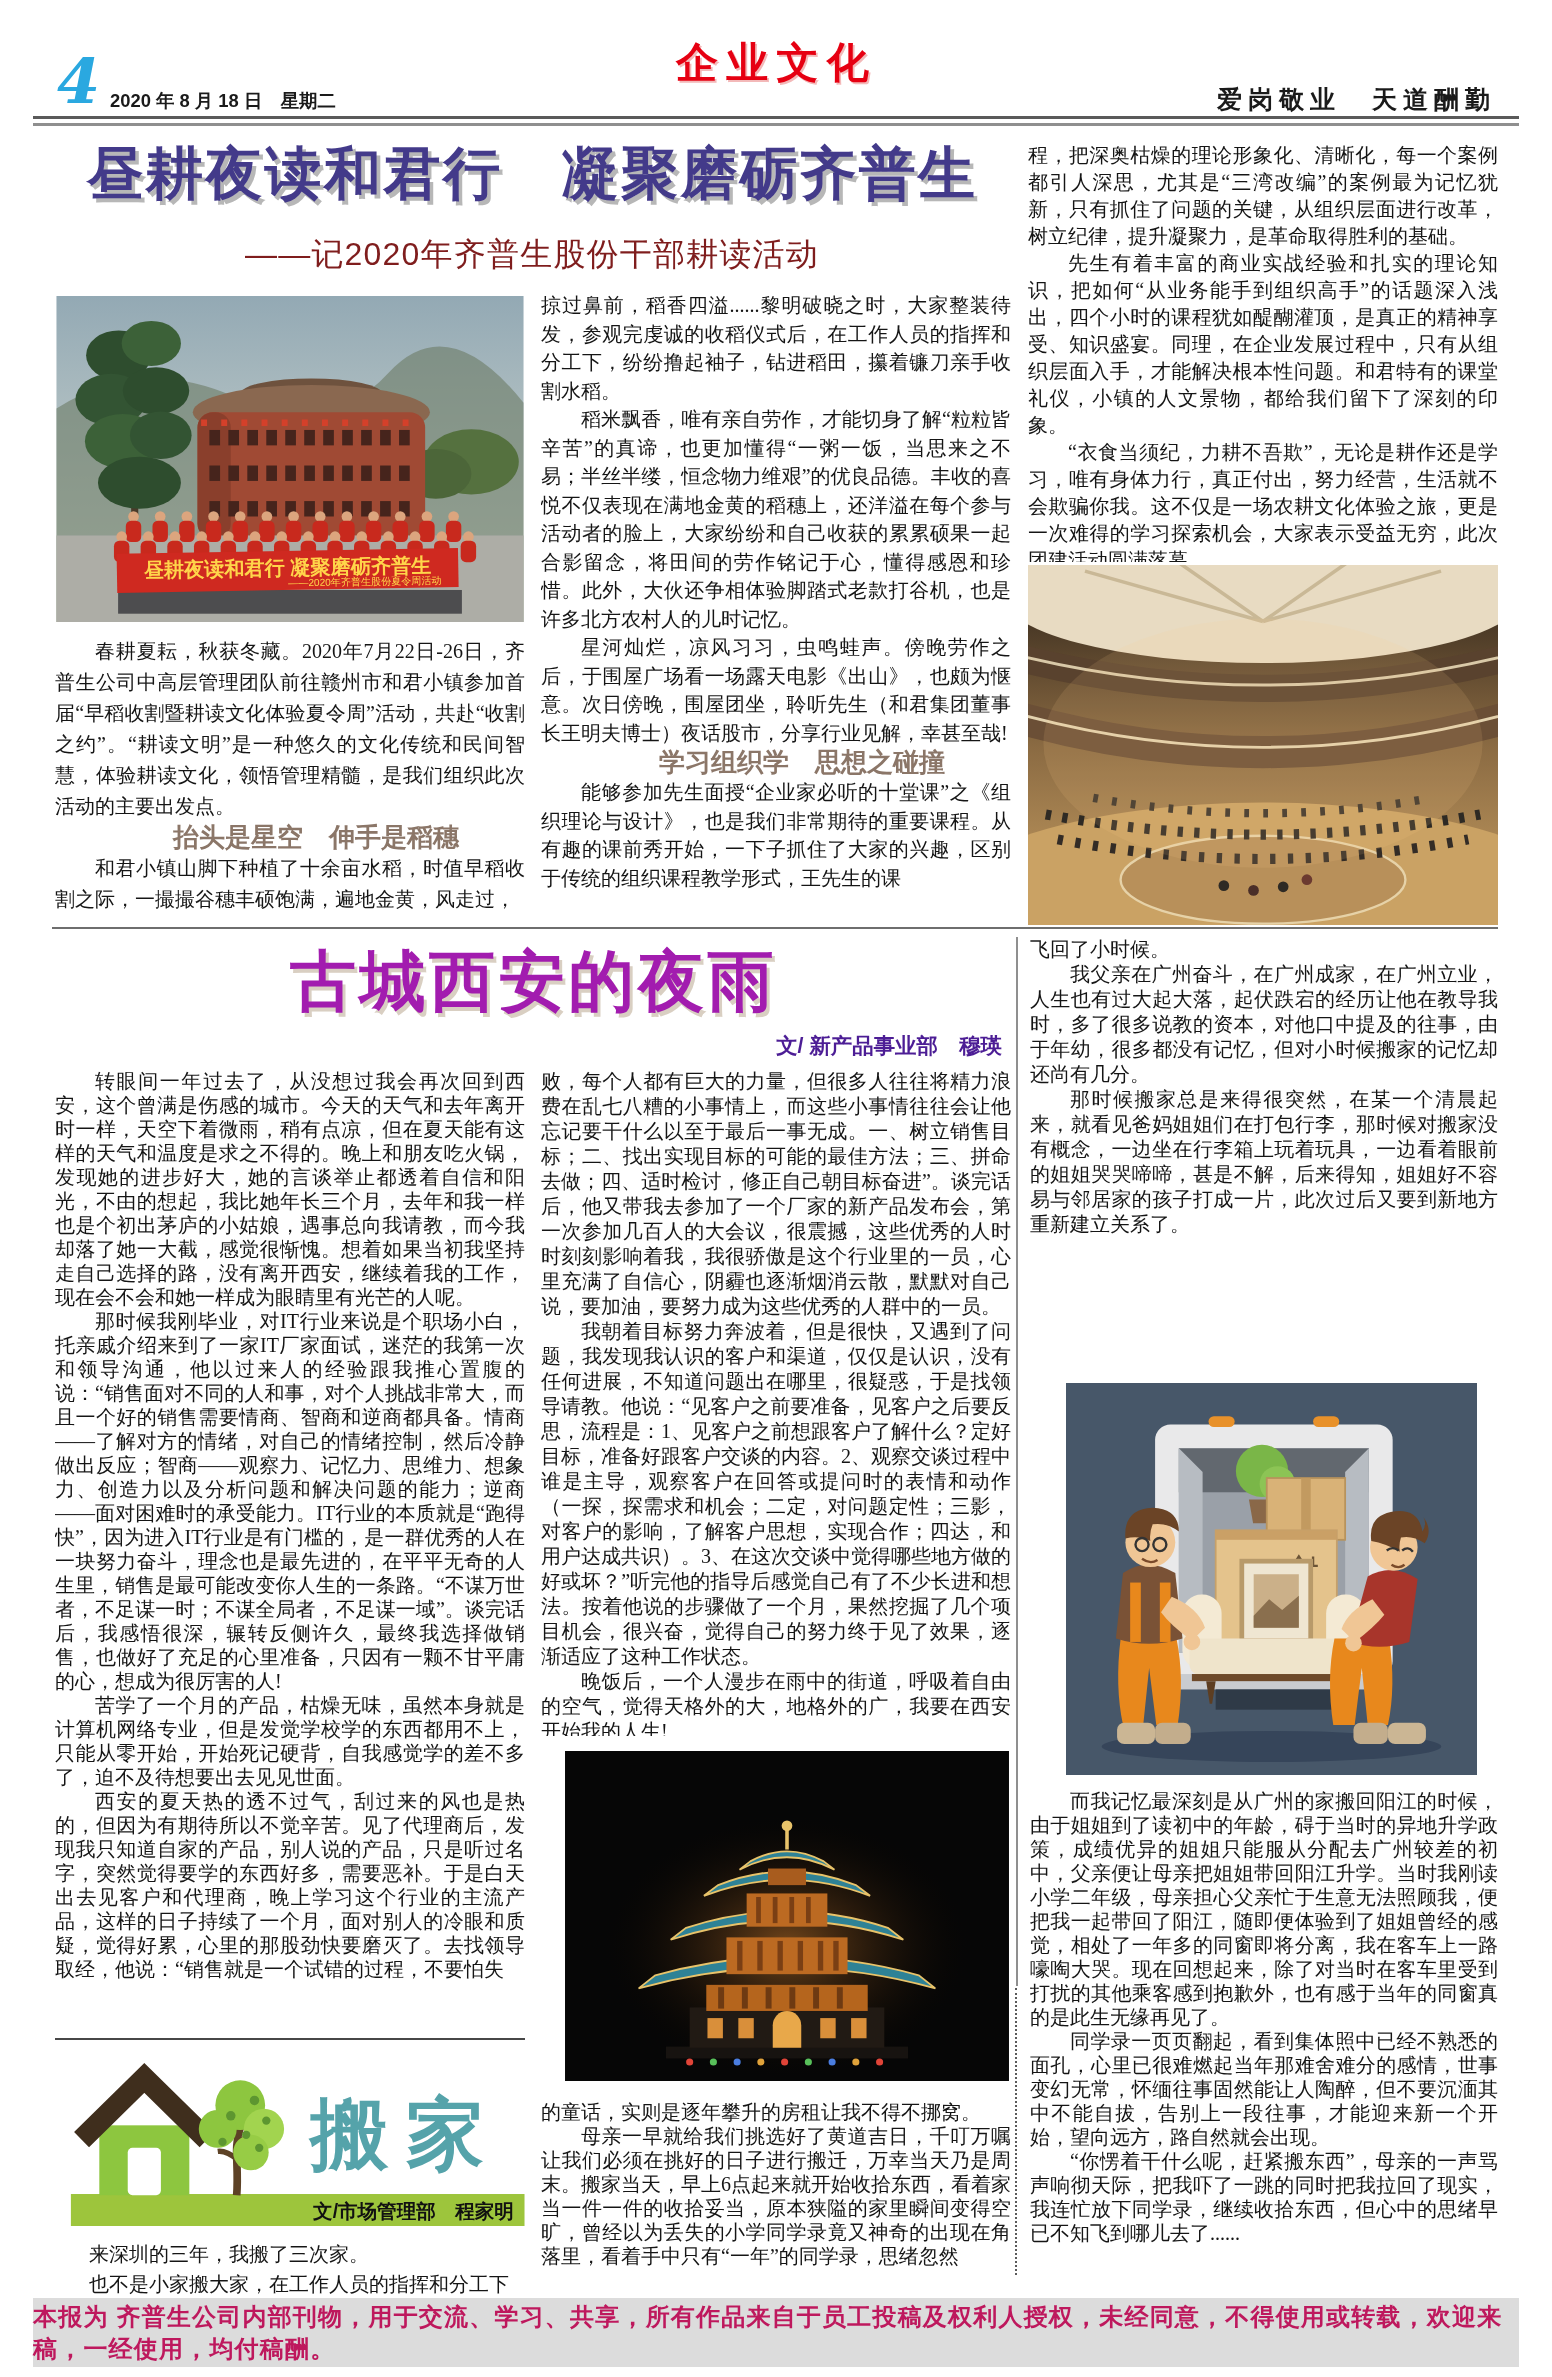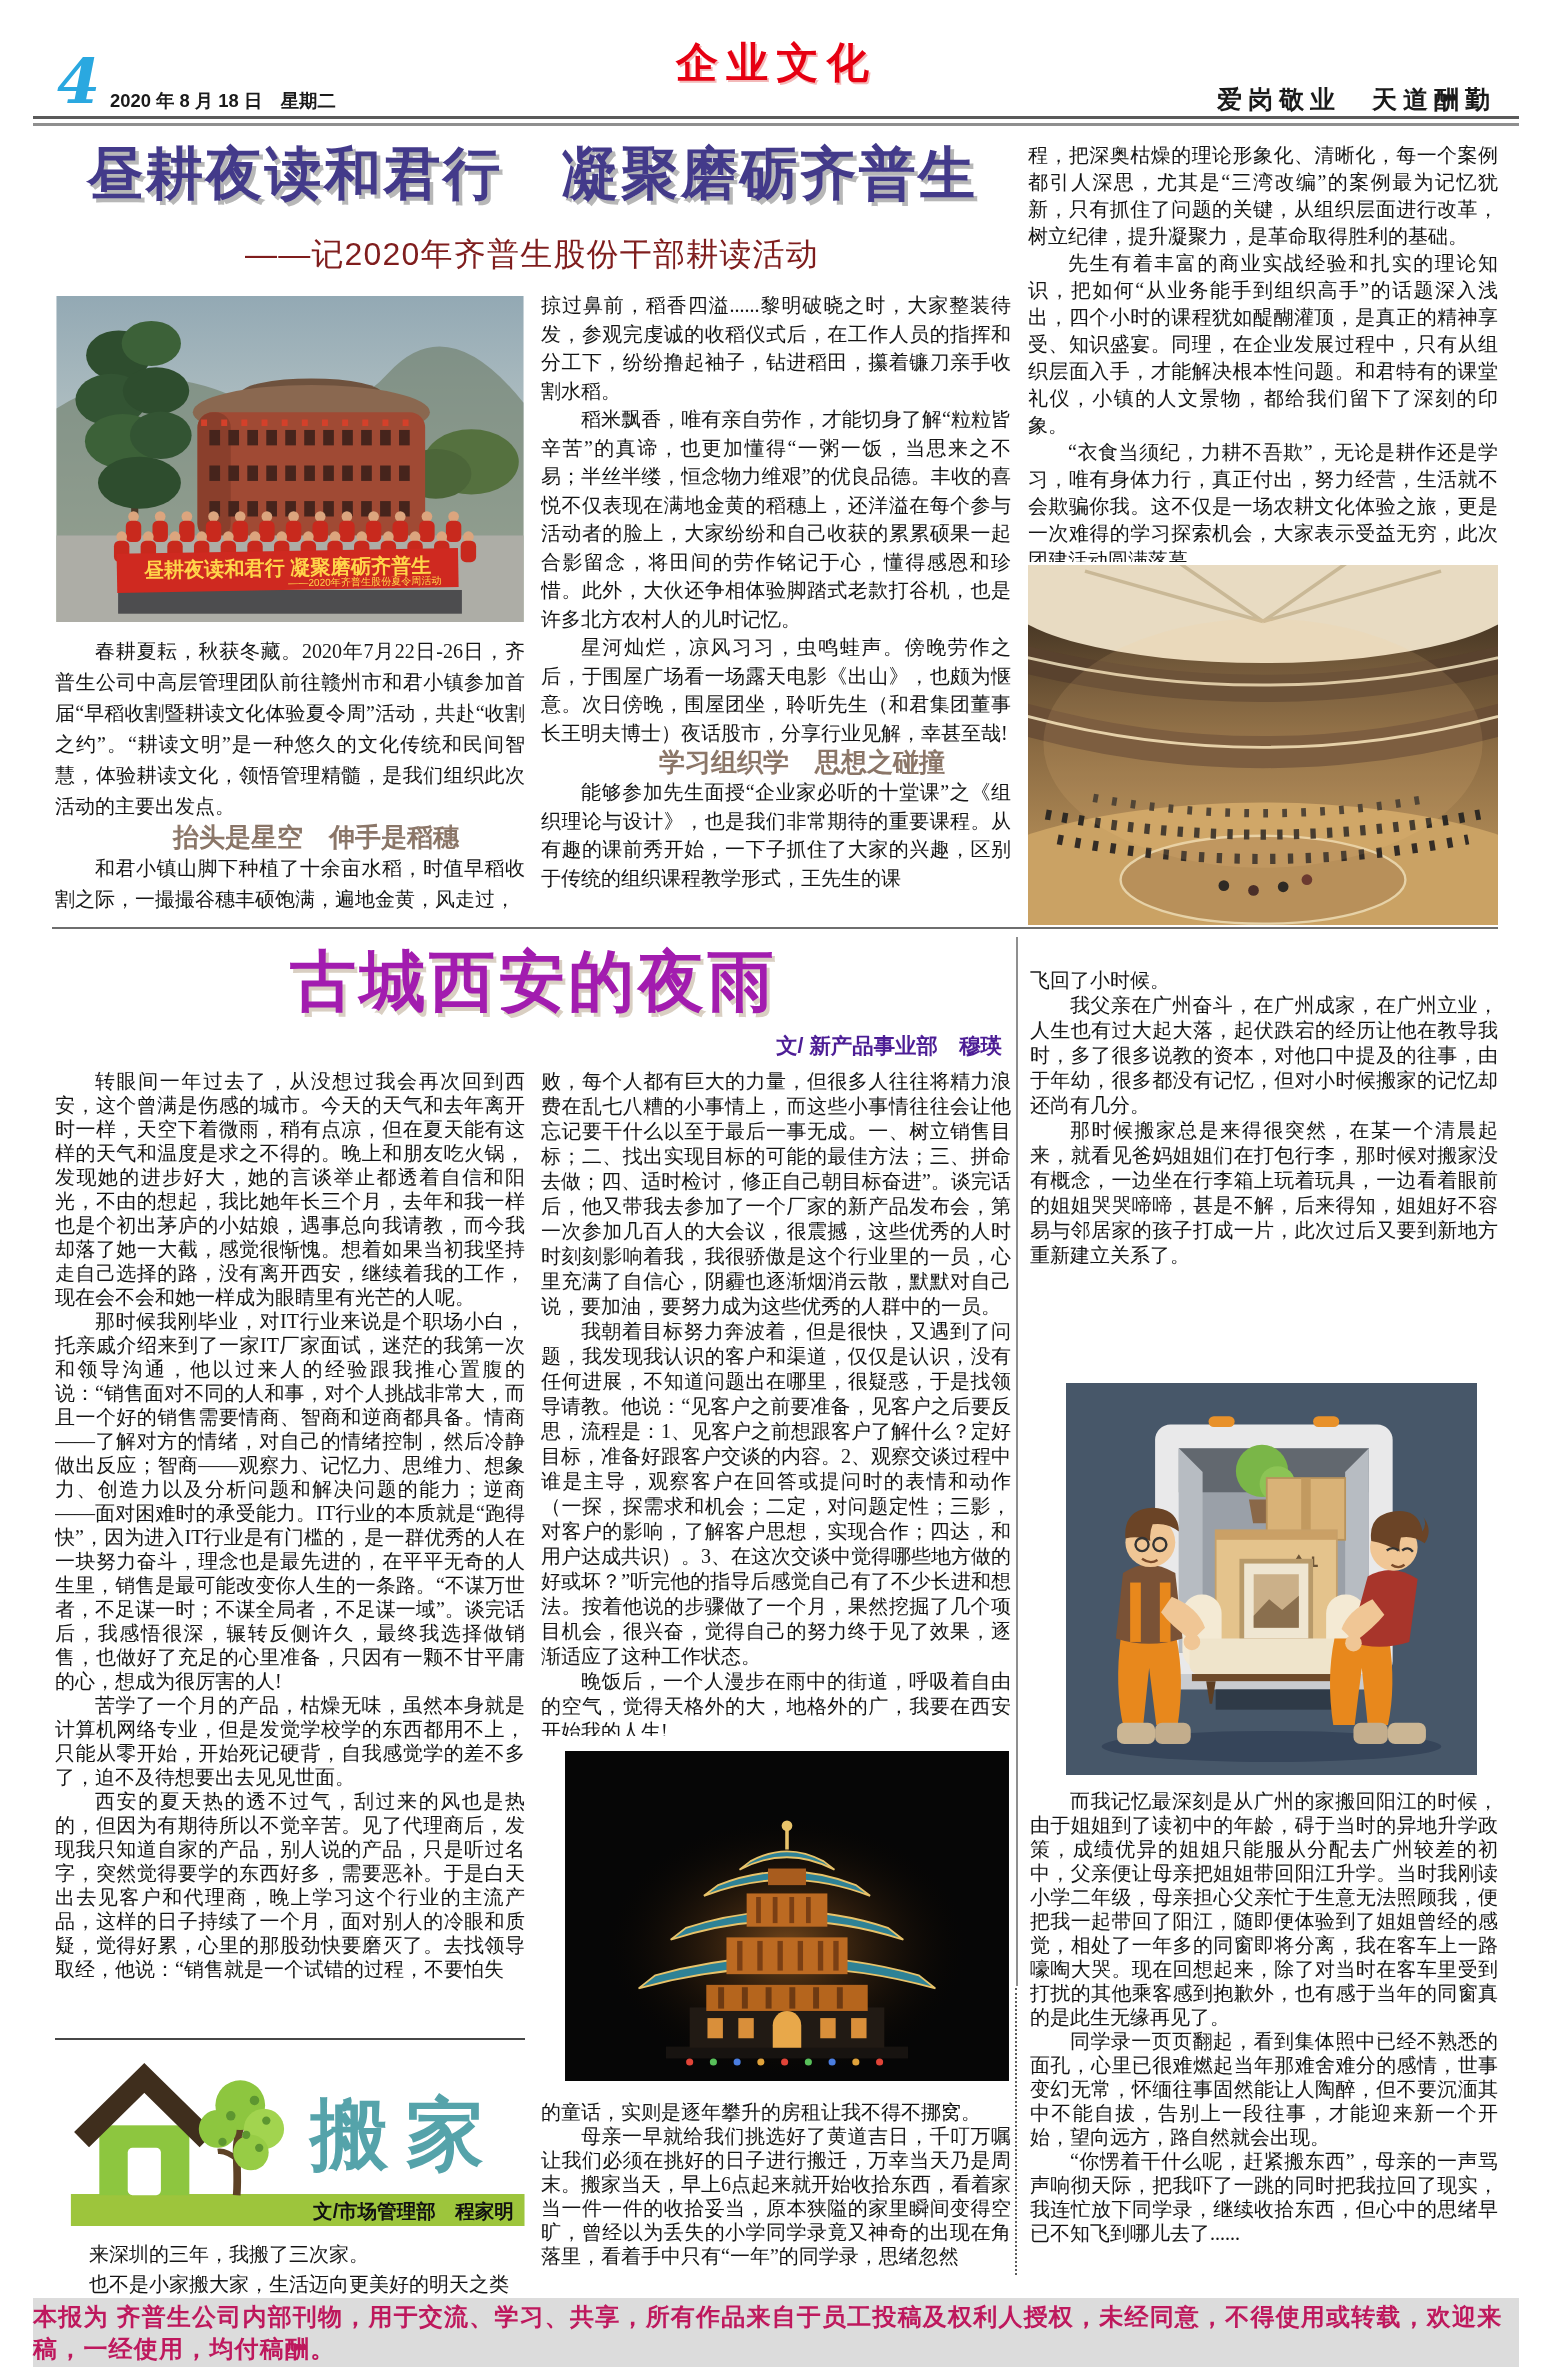--- a/index.html
+++ b/index.html
@@ -262,21 +262,21 @@
   </div>
 
   <div class="abs body-text" style="left:541px;top:2100px;width:470px;height:202px;line-height:24px;">
     <p class="cont">的童话，实则是逐年攀升的房租让我不得不挪窝。</p>
     <p>母亲一早就给我们挑选好了黄道吉日，千叮万嘱让我们必须在挑好的日子进行搬迁，万幸当天乃是周末。搬家当天，早上6点起来就开始收拾东西，看着家当一件一件的收拾妥当，原本狭隘的家里瞬间变得空旷，曾经以为丢失的小学同学录竟又神奇的出现在角落里，看着手中只有“一年”的同学录，思绪忽然</p>
   </div>
 
   <div class="abs" style="left:1016px;top:937px;width:1.8px;height:1049px;background:#8f8f8f;"></div>
   <div class="abs vdot" style="left:1015px;top:1988px;height:287px;"></div>
 
-  <div class="abs body-text" style="left:1030px;top:968px;width:468px;height:431px;line-height:25px;">
+  <div class="abs body-text" style="left:1030px;top:937px;width:468px;height:431px;line-height:25px;">
     <p class="cont">飞回了小时候。</p>
     <p>我父亲在广州奋斗，在广州成家，在广州立业，人生也有过大起大落，起伏跌宕的经历让他在教导我时，多了很多说教的资本，对他口中提及的往事，由于年幼，很多都没有记忆，但对小时候搬家的记忆却还尚有几分。</p>
     <p>那时候搬家总是来得很突然，在某一个清晨起来，就看见爸妈姐姐们在打包行李，那时候对搬家没有概念，一边坐在行李箱上玩着玩具，一边看着眼前的姐姐哭哭啼啼，甚是不解，后来得知，姐姐好不容易与邻居家的孩子打成一片，此次过后又要到新地方重新建立关系了。</p>
   </div>
 
   <div class="abs" style="left:1066px;top:1383px;width:411px;height:392px;">
     <svg width="411" height="392" viewBox="0 0 692 660">
       <rect width="692" height="660" fill="#475769"></rect>
       <ellipse cx="346" cy="612" rx="286" ry="26" fill="#36455a"></ellipse>
       <rect x="150" y="70" width="400" height="424" rx="26" fill="#e9e9ea"></rect>
@@ -371,21 +371,21 @@
         <circle cx="322" cy="128" r="7" fill="#5d9630"></circle>
           <circle cx="344" cy="150" r="7" fill="#5d9630"></circle>
       </g>
       <text x="430" y="172" font-size="132" font-weight="bold" fill="#55a3aa" style="letter-spacing:30px;">搬家</text>
       <text x="774" y="268" font-size="33" font-weight="bold" fill="#111111" text-anchor="end">文/市场管理部　程家明</text>
     </svg>
   </div>
 
   <div class="abs body-text" style="left:89px;top:2239px;width:436px;height:61px;line-height:30px;">
     <p class="cont">来深圳的三年，我搬了三次家。</p>
-    <p class="cont">也不是小家搬大家，生活迈向更美好的明天之类</p>
+    <p class="cont">也不是小家搬大家，在工作人员的指挥和分工下</p>
   </div>
 
   <div class="abs footer-bar" style="left:33px;top:2298px;width:1486px;height:69px;">
     <div class="footer-text">本报为 齐普生公司内部刊物，用于交流、学习、共享，所有作品来自于员工投稿及权利人授权，未经同意，不得使用或转载，欢迎来稿，一经使用，均付稿酬。</div>
   </div>
 
 </div>
 
 
 </body></html>

